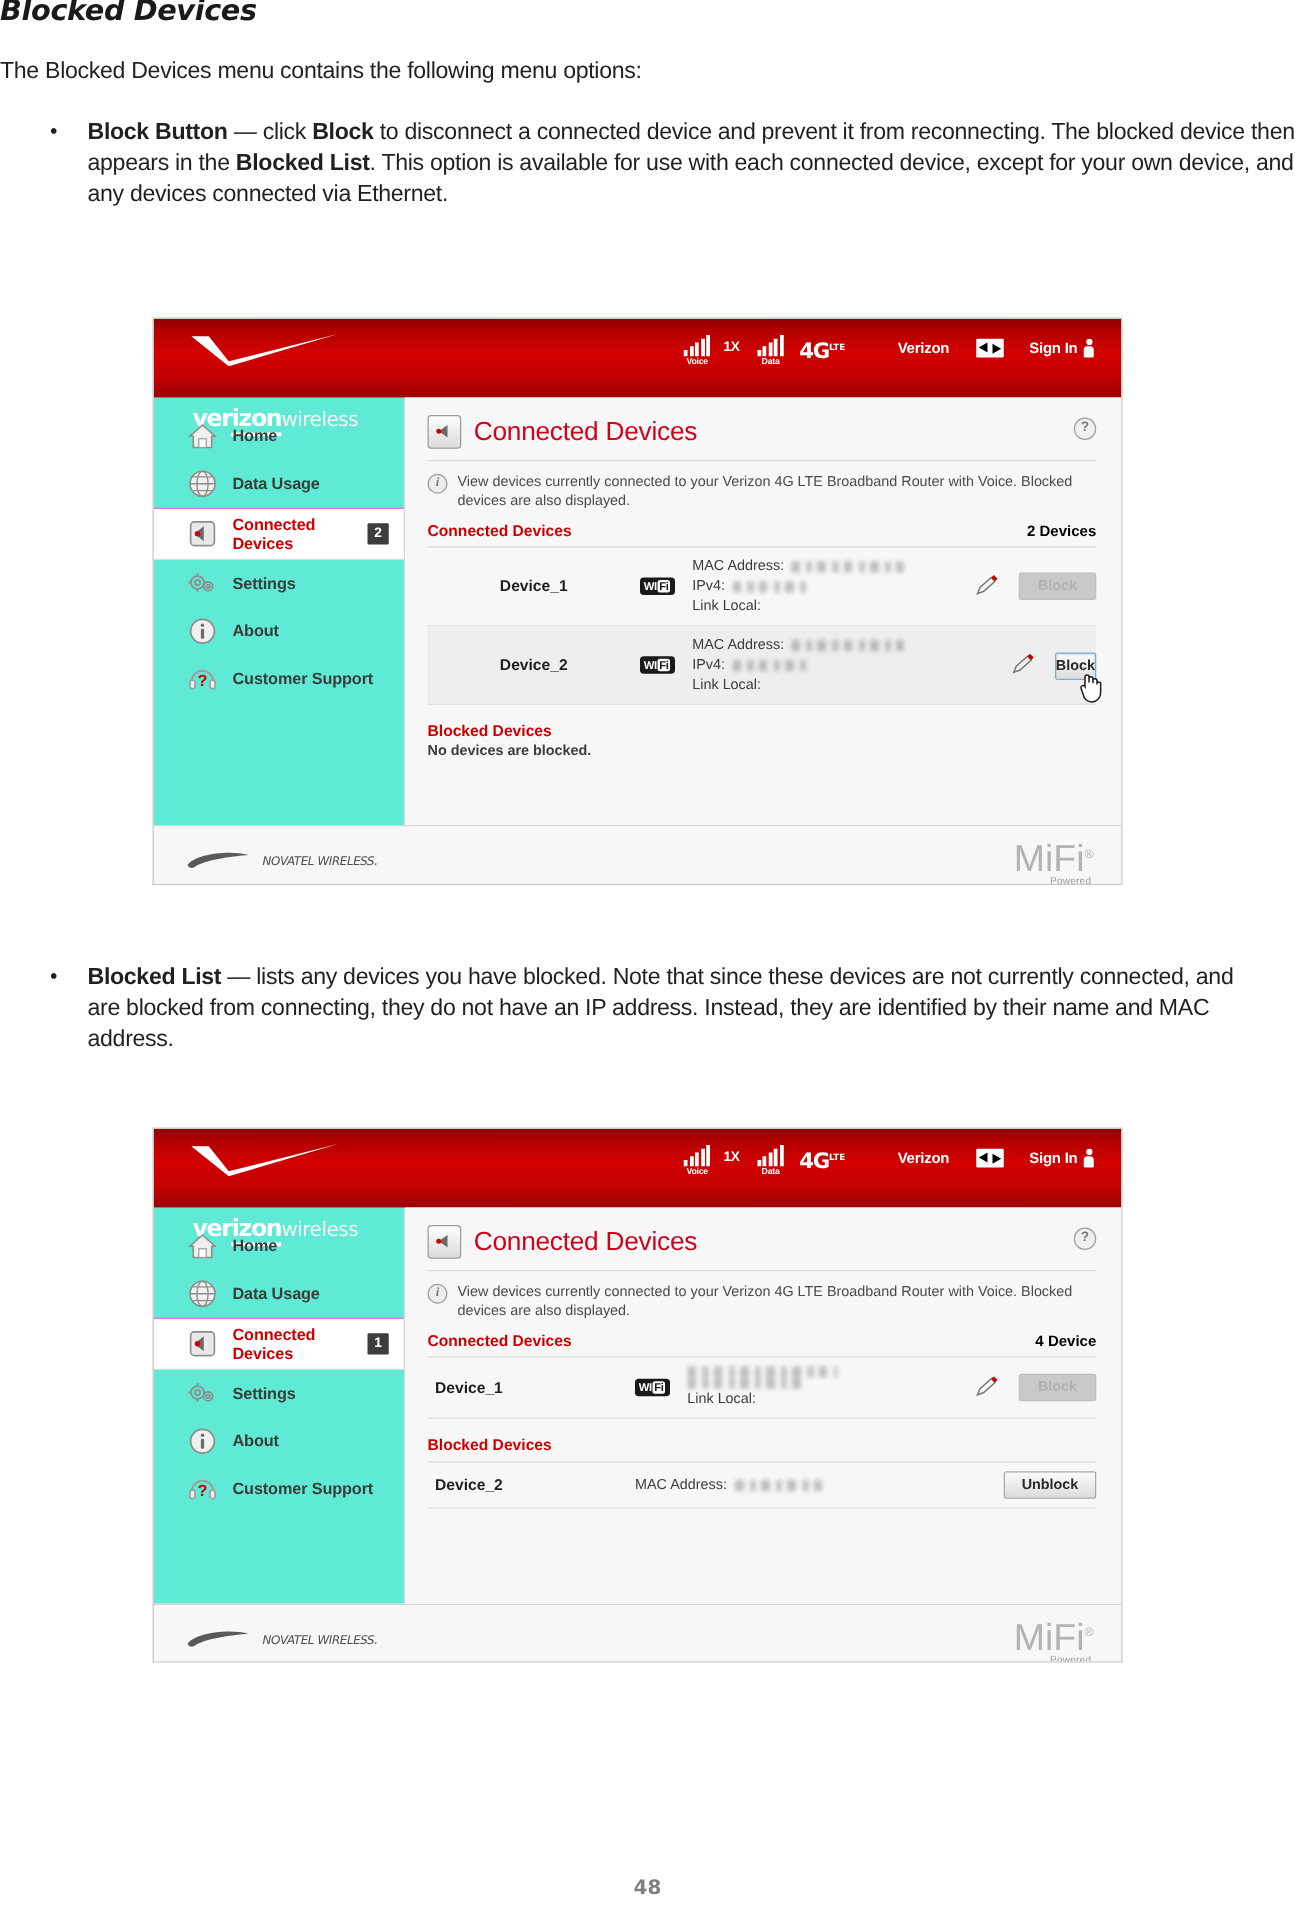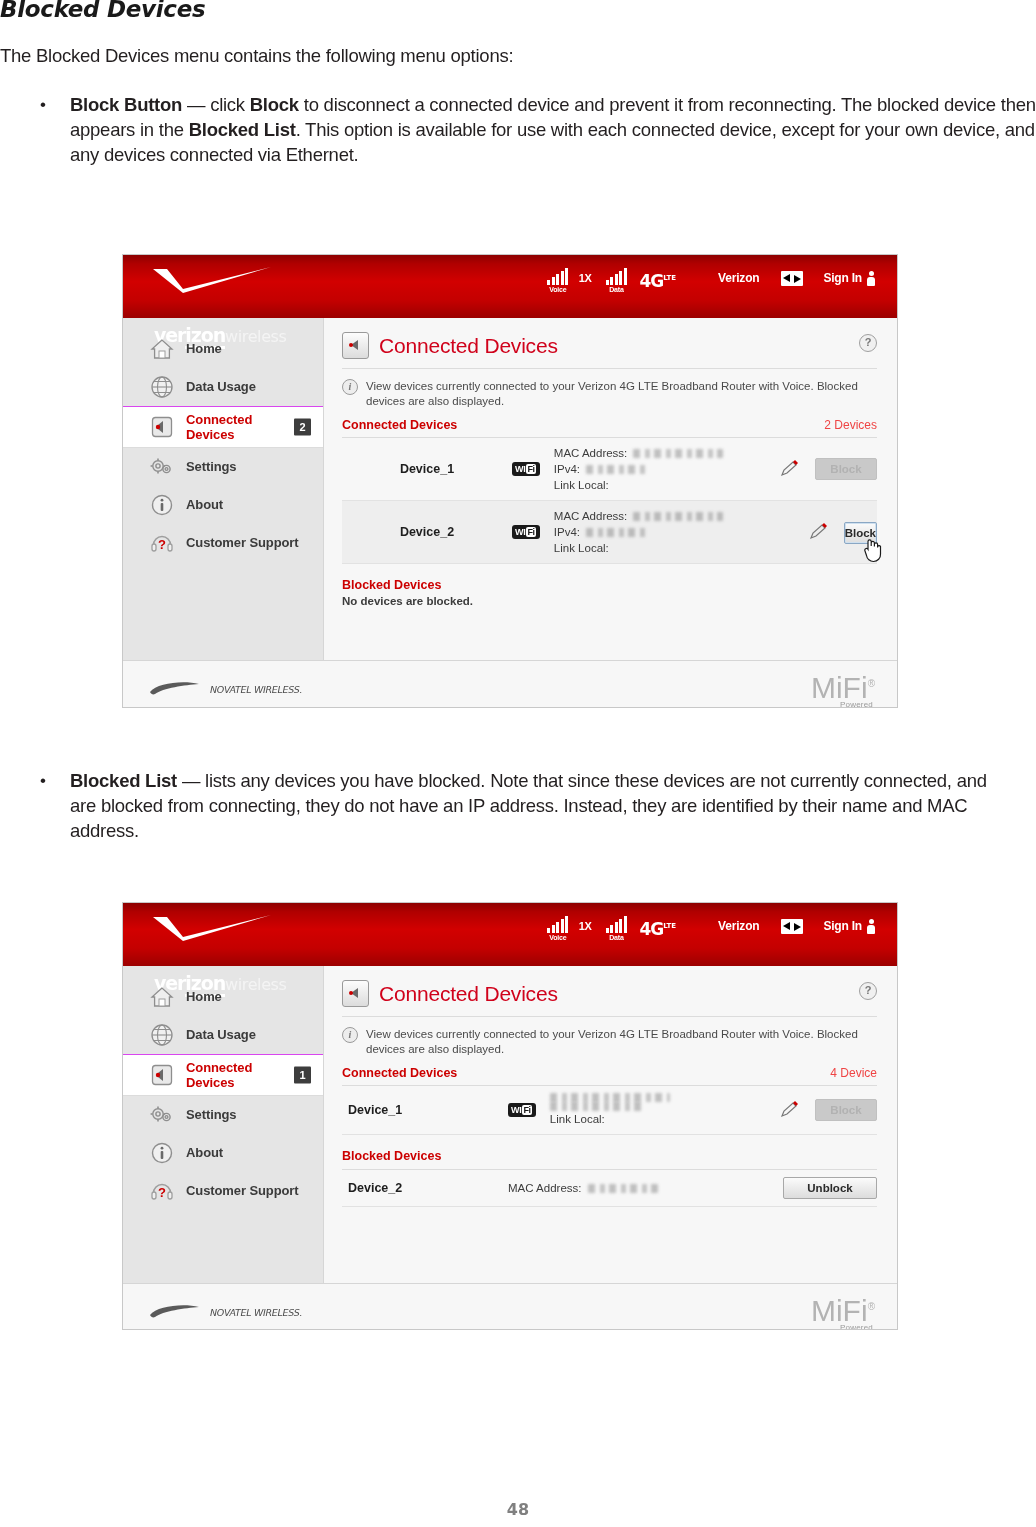--- a/index.html
+++ b/index.html
@@ -228,21 +228,21 @@
     background:#fff;
     border-radius:3px 3px 1px 1px;
   }
 
   
   .viz-body { display: flex; background: #f7f7f7; }
   .viz-sidebar {
     width: 200px;
     border-right: 1px solid #d6d6d6;
     padding: 12px 0 10px 0;
-    background: #e5e5e5;
+    background: #5eead4;
     flex: 0 0 200px;
   }
   #shot1 .viz-sidebar { min-height: 320px; }
   #shot2 .viz-sidebar { min-height: 295px; }
 
   .nav-item {
     display: flex;
     align-items: center;
     height: 38px;
     padding-left: 26px;
@@ -371,22 +371,22 @@
   .section-head {
     display: flex;
     justify-content: space-between;
     align-items: baseline;
     font-size: 12.5px;
     font-weight: bold;
     color: #cc0000;
     padding: 1px 0 5px 0;
   }
   .section-count {
-    color: #ef4444;
-    font-weight: normal;
+    color: #000000;
+    font-weight: bold;
     font-size: 12px;
   }
   .dev-table { border-top: 1px solid #dcdcdc; }
   .dev-row {
     display: flex;
     align-items: center;
     padding: 7px 0;
     border-bottom: 1px solid #e2e2e2;
     min-height: 44px;
     box-sizing: border-box;
@@ -473,21 +473,21 @@
   .btn.primary {
     background: linear-gradient(180deg,#fbfbfb,#dedede);
     color: #2a2a2a;
     border: 1px solid #8aa7c4;
     box-shadow: 0 0 0 1px #cfe0ef inset;
   }
   .btn.plain {
     background: linear-gradient(180deg,#fbfbfb,#dcdcdc);
     color: #2a2a2a;
     border: 1px solid #a8a8a8;
-    width: 94px;
+    width: 74px;
   }
   .cursor-hand {
     position: absolute;
     width: 22px; height: 26px;
   }
   .blocked-sec {
     padding-top: 14px;
     font-size: 12.5px;
     font-weight: bold;
     color: #cc0000;

